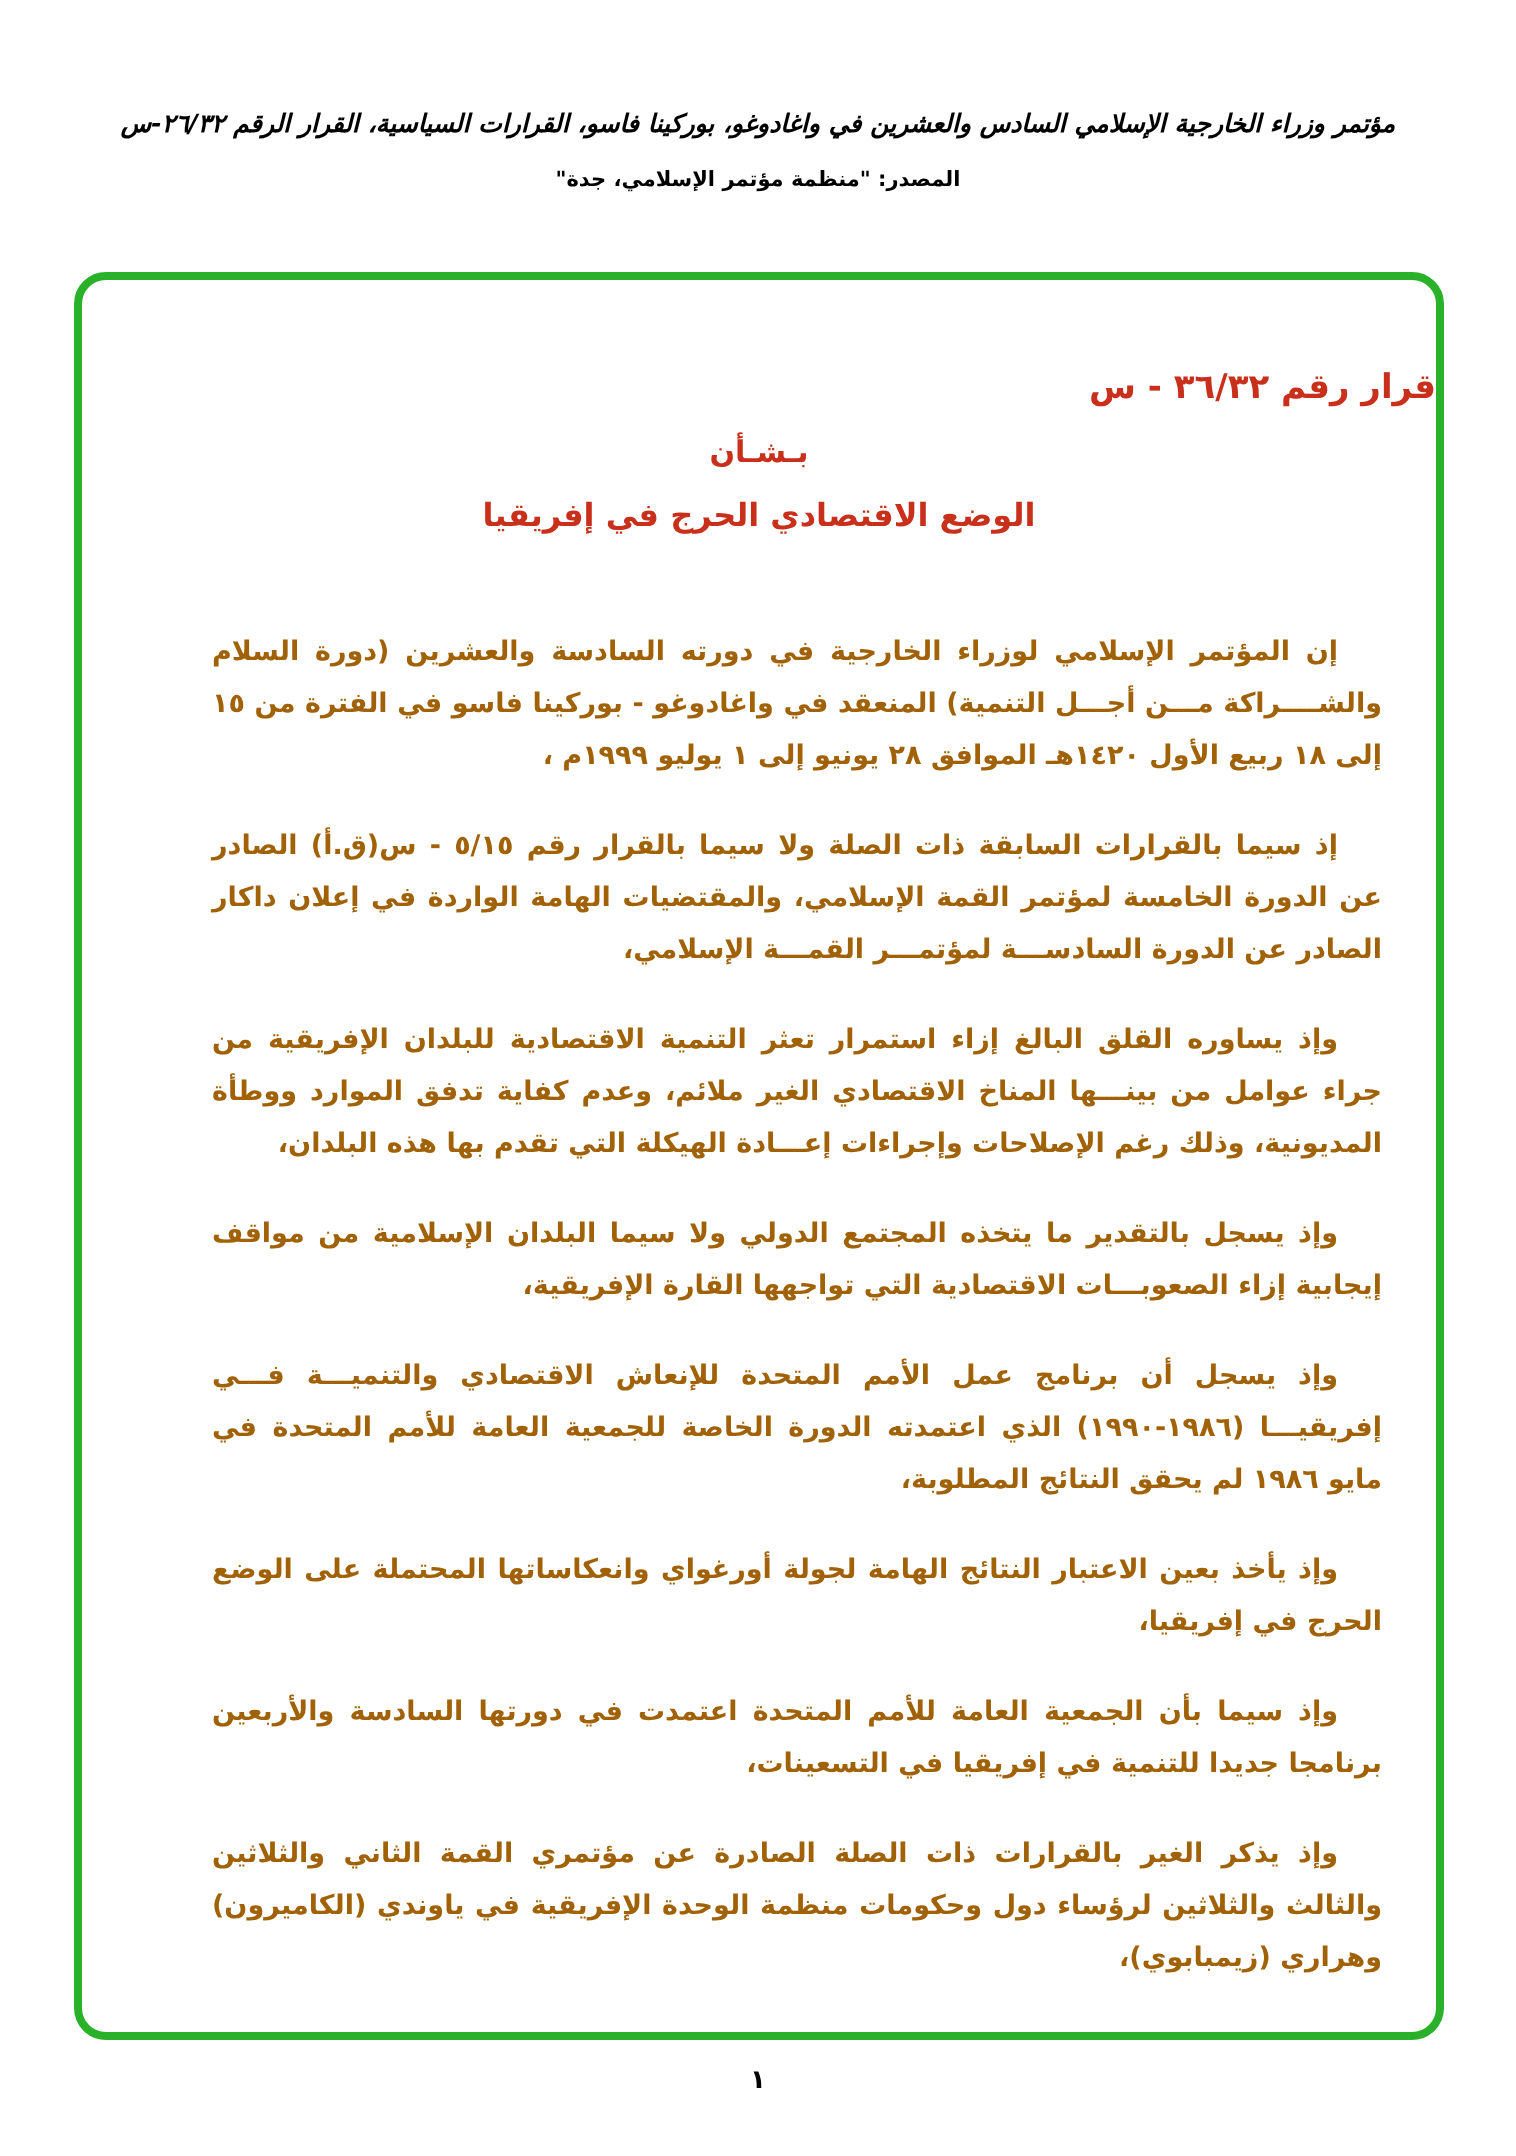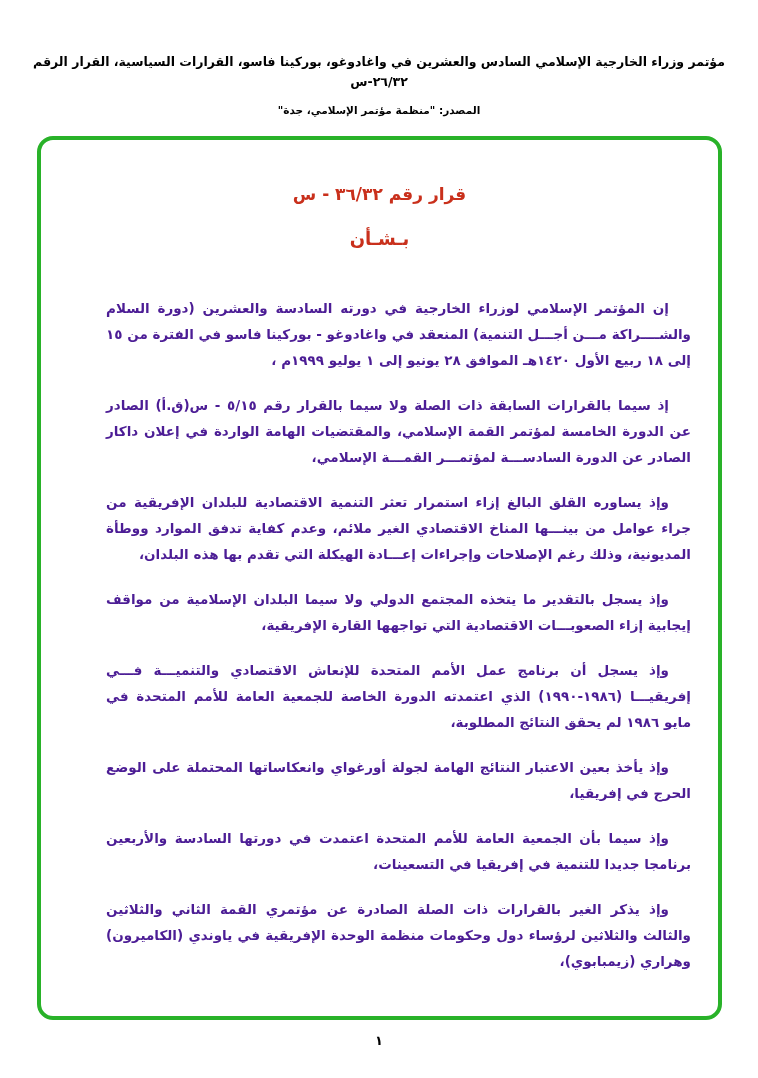--- a/index.html
+++ b/index.html
@@ -12,46 +12,46 @@
     width:758px;height:1078px;
     background:#ffffff;
     font-family:"DejaVu Sans","Liberation Sans",sans-serif;
     overflow:hidden;
   }
   .header{
     position:absolute;top:52px;left:30px;right:30px;
     direction:rtl;text-align:center;color:#000;
   }
   .header .h1{
-    font-size:12.5px;font-weight:bold;line-height:20px;
+    font-size:12.5px;font-weight:bold;line-height:20px;font-style:italic;
   }
   .header .h2{
     font-size:10.5px;font-weight:bold;margin-top:12px;
   }
   .frame{
     position:absolute;top:136px;left:37px;
     width:677px;height:876px;
     border:4px solid var(--border_green,#29b229);
     border-radius:16px;
     background:#ffffff;
   }
   .titles{
     margin-top:44px;
     direction:rtl;text-align:center;
     color:var(--title_red,#c9301c);
     font-weight:bold;
   }
-  .titles .t1{font-size:17px;letter-spacing:.5px;}
-  .titles .t2{font-size:18px;margin-top:24px;}
+  .titles .t1{font-size:17px;letter-spacing:.5px;text-align:right;}
+  .titles .t2{font-size:15px;margin-top:13px;}
   .titles .t3{font-size:16px;margin-top:13px;}
   .body{
     direction:rtl;
     margin-top:46px;
     padding:0 27px 0 27px;
-    color:#4c1d95;
+    color:#a16207;
     font-size:13.5px;
     font-weight:700;
     line-height:26px;
     text-align:justify;
     margin-left:38px;
   }
   .body p{
     margin:0 0 19px 0;
     text-indent:22px;
   }
@@ -71,20 +71,21 @@
 
   <div class="header">
     <div class="h1">مؤتمر وزراء الخارجية الإسلامي السادس والعشرين في واغادوغو، بوركينا فاسو، القرارات السياسية، القرار الرقم ٢٦/٣٢-س</div>
     <div class="h2">المصدر:  "منظمة مؤتمر الإسلامي، جدة"</div>
   </div>
 
   <div class="frame">
     <div class="titles">
       <div class="t1">قرار رقم ٣٦/٣٢ - س</div>
       <div class="t2">بـشـأن</div>
+      <div class="t3">الوضع الاقتصادي الحرج في إفريقيا</div>
     </div>
 
     <div class="body">
       <p><span class="lead"></span><span>إن المؤتمر الإسلامي لوزراء الخارجية في دورته السادسة والعشرين (دورة السلام والشــــراكة مـــن أجـــل التنمية) المنعقد في واغادوغو - بوركينا فاسو في الفترة من ١٥ إلى ١٨ ربيع الأول ١٤٢٠هـ الموافق ٢٨ يونيو إلى ١ يوليو ١٩٩٩م ،</span></p>
       <p><span class="lead">إذ سيما</span><span> بالقرارات السابقة ذات الصلة ولا سيما بالقرار رقم ٥/١٥ - س(ق.أ) الصادر عن الدورة الخامسة لمؤتمر القمة الإسلامي، والمقتضيات الهامة الواردة في إعلان داكار الصادر عن الدورة السادســـة لمؤتمـــر القمـــة الإسلامي،</span></p>
       <p><span class="lead">وإذ يساوره القلق</span><span> البالغ إزاء استمرار تعثر التنمية الاقتصادية للبلدان الإفريقية من جراء عوامل من بينـــها المناخ الاقتصادي الغير ملائم، وعدم كفاية تدفق الموارد ووطأة المديونية، وذلك رغم الإصلاحات وإجراءات إعـــادة الهيكلة التي تقدم بها هذه البلدان،</span></p>
       <p><span class="lead">وإذ يسجل</span><span> بالتقدير ما يتخذه المجتمع الدولي ولا سيما البلدان الإسلامية من مواقف إيجابية إزاء الصعوبـــات الاقتصادية التي تواجهها القارة الإفريقية،</span></p>
       <p><span class="lead">وإذ يسجل</span><span> أن برنامج عمل الأمم المتحدة للإنعاش الاقتصادي والتنميـــة فـــي إفريقيـــا (١٩٨٦-١٩٩٠) الذي اعتمدته الدورة الخاصة للجمعية العامة للأمم المتحدة في مايو ١٩٨٦ لم يحقق النتائج المطلوبة،</span></p>
       <p><span class="lead">وإذ يأخذ</span><span> بعين الاعتبار النتائج الهامة لجولة أورغواي وانعكاساتها المحتملة على الوضع الحرج في إفريقيا،</span></p>
       <p><span class="lead">وإذ سيما</span><span> بأن الجمعية العامة للأمم المتحدة اعتمدت في دورتها السادسة والأربعين برنامجا جديدا للتنمية في إفريقيا في التسعينات،</span></p>

